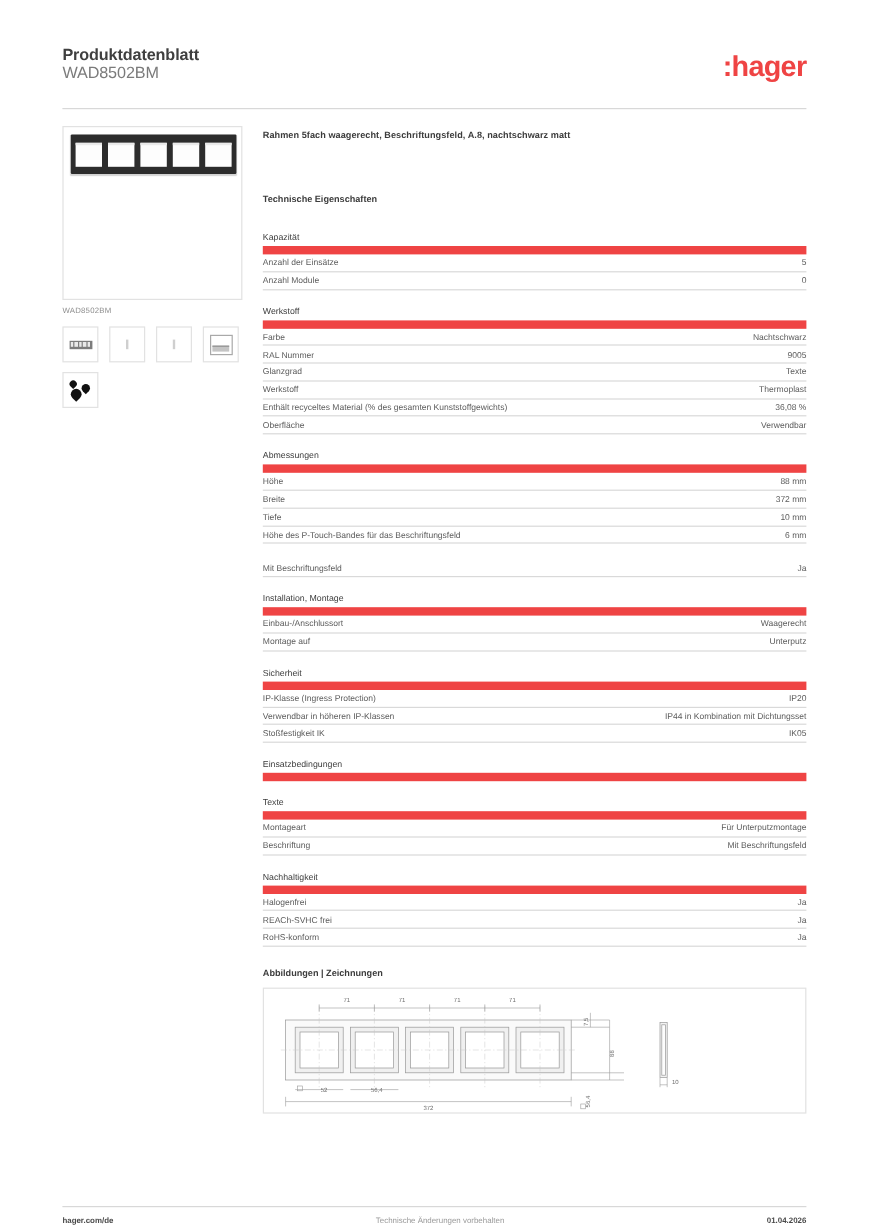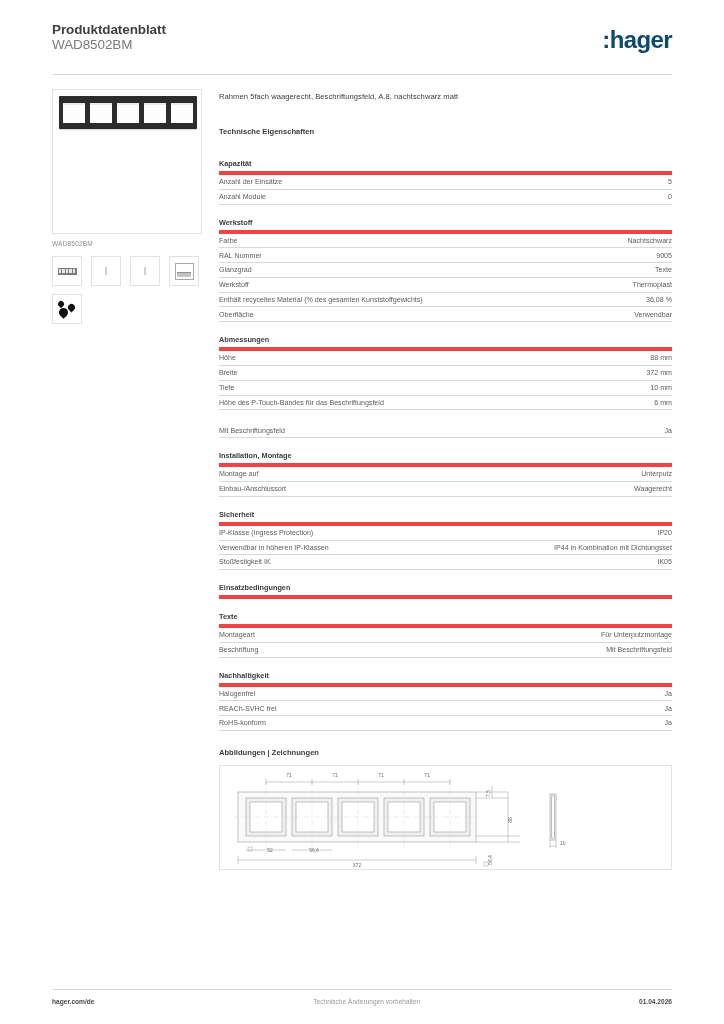--- a/index.html
+++ b/index.html
@@ -11,21 +11,21 @@
     width: 724px;
     height: 1024px;
     font-family: "Liberation Sans", sans-serif;
     color: #3c3c3c;
     position: relative;
     overflow: hidden;
   }
 
   .page {
     position: absolute;
-    left: 0; top: 0;
+    left: 0; top: 16px;
     width: 724px;
     height: 846px;
   }
 
   
   .header {
     position: absolute;
     left: 52px;
     top: 22px;
     width: 620px;
@@ -44,21 +44,21 @@
     color: #7b7b7b;
     line-height: 16px;
     letter-spacing: -0.1px;
   }
   .logo {
     position: absolute;
     right: 0;
     top: 6px;
     font-size: 24px;
     font-weight: bold;
-    color: #0c4a6e;
+    color: #ef4444;
     letter-spacing: -0.6px;
     line-height: 24px;
     text-align: center;
   }
   .header-rule {
     position: absolute;
     left: 52px;
     top: 74px;
     width: 620px;
     height: 1px;
@@ -162,38 +162,38 @@
 
   
   .main-col {
     position: absolute;
     left: 219px;
     top: 92px;
     width: 453px;
   }
   .lead {
     font-size: 7.6px;
-    font-weight: normal;
+    font-weight: bold;
     color: #3c3c3c;
     letter-spacing: 0.05px;
-    margin-bottom: 26px;
+    margin-bottom: 44px;
   }
   .subhead {
     font-size: 7.6px;
     font-weight: bold;
     color: #3c3c3c;
     margin-bottom: 23px;
   }
   .group { margin-bottom: 13px; }
   .group-title {
     font-size: 7.3px;
-    font-weight: bold;
+    font-weight: normal;
     color: #3c3c3c;
     padding-bottom: 3px;
-    border-bottom: 4px solid #ef4444;
+    border-bottom: 7px solid #ef4444;
     margin-bottom: 0;
   }
   .row {
     display: flex;
     justify-content: space-between;
     align-items: baseline;
     border-bottom: 1px solid #d9d9d9;
     padding: 3.2px 0 2.6px 0;
     font-size: 7.1px;
     color: #5c5c5c;
@@ -361,26 +361,26 @@
         </div>
         <div class="group">
           <div class="row">
             <span class="k">Mit Beschriftungsfeld</span>
             <span class="v">Ja</span>
           </div>
         </div>
         <div class="group">
           <div class="group-title">Installation, Montage</div>
           <div class="row">
+            <span class="k">Einbau-/Anschlussort</span>
+            <span class="v">Waagerecht</span>
+          </div>
+          <div class="row">
             <span class="k">Montage auf</span>
             <span class="v">Unterputz</span>
-          </div>
-          <div class="row">
-            <span class="k">Einbau-/Anschlussort</span>
-            <span class="v">Waagerecht</span>
           </div>
         </div>
         <div class="group">
           <div class="group-title">Sicherheit</div>
           <div class="row">
             <span class="k">IP-Klasse (Ingress Protection)</span>
             <span class="v">IP20</span>
           </div>
           <div class="row">
             <span class="k">Verwendbar in höheren IP-Klassen</span>

